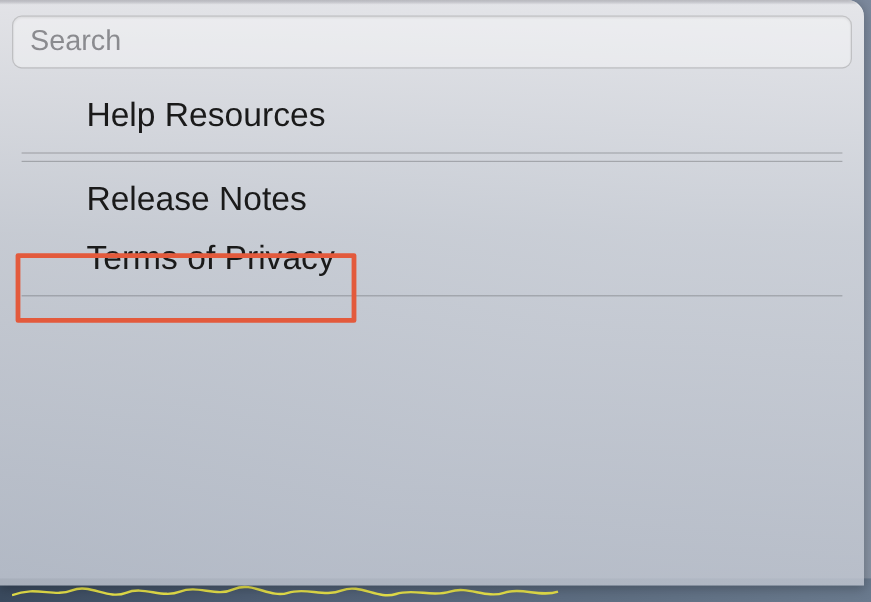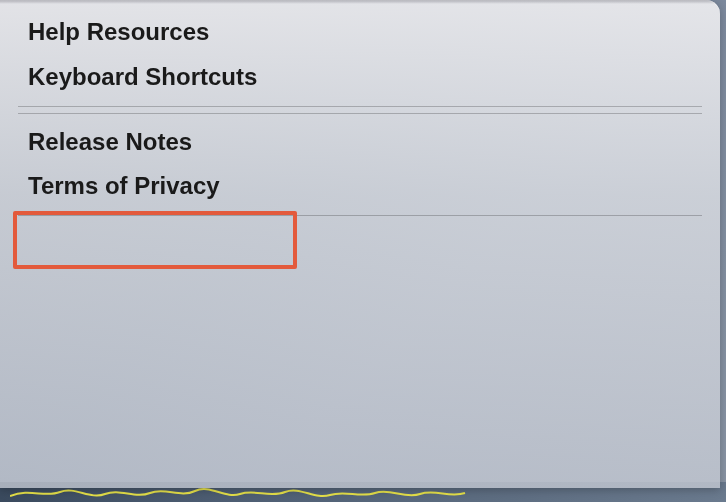--- a/index.html
+++ b/index.html
@@ -39,27 +39,28 @@
       outline: none;
       box-shadow: inset 0 1px 2px rgba(0,0,0,0.08);
     }
     .search-input::placeholder {
       color: rgba(60,60,65,0.55);
     }
     .menu {
       padding: 6px 0 0 0;
     }
     .menu-item {
-      font-size: 24px;
+      font-size: 28px;
       color: #1a1a1a;
       padding: 8px 28px;
       line-height: 1.2;
       cursor: default;
       position: relative;
-      font-weight: 700;
+      font-weight: 400;
+      margin-left: 44px;
     }
     .menu-sep {
       height: 1px;
       background: rgba(0,0,0,0.22);
       margin: 6px 18px;
     }
     .highlight-box {
       position: absolute;
       left: 13px;
       top: 211px;
@@ -90,25 +91,27 @@
 <body>
 
 <div class="bg-strip"></div>
 <svg class="squiggle" viewBox="0 0 460 18" preserveAspectRatio="none">
   <path d="M0,12 C20,4 35,14 50,8 C65,2 80,16 95,10 C110,4 125,15 140,9 C155,3 170,14 185,7 C200,0 215,15 230,10 C245,5 260,14 275,8 C290,2 305,16 320,11 C335,6 350,14 365,9 C380,4 395,15 410,10 C425,5 440,14 455,9" stroke="#e7e24a" stroke-width="2" fill="none"></path>
 </svg>
 
 <div class="panel">
   <div class="titlebar-hint"></div>
 
+  <div class="search-wrap">
+    <input class="search-input" type="text" placeholder="Search" style="">
+  </div>
 
   <div class="menu">
 
     <div class="menu-item">Help Resources</div>
-    <div class="menu-item">Keyboard Shortcuts</div>
 
     <div class="menu-sep"></div>
 
 
     <div class="menu-sep"></div>
 
     <div class="menu-item">Release Notes</div>
     <div class="menu-item">Terms of Privacy</div>
 
     <div class="menu-sep"></div>

